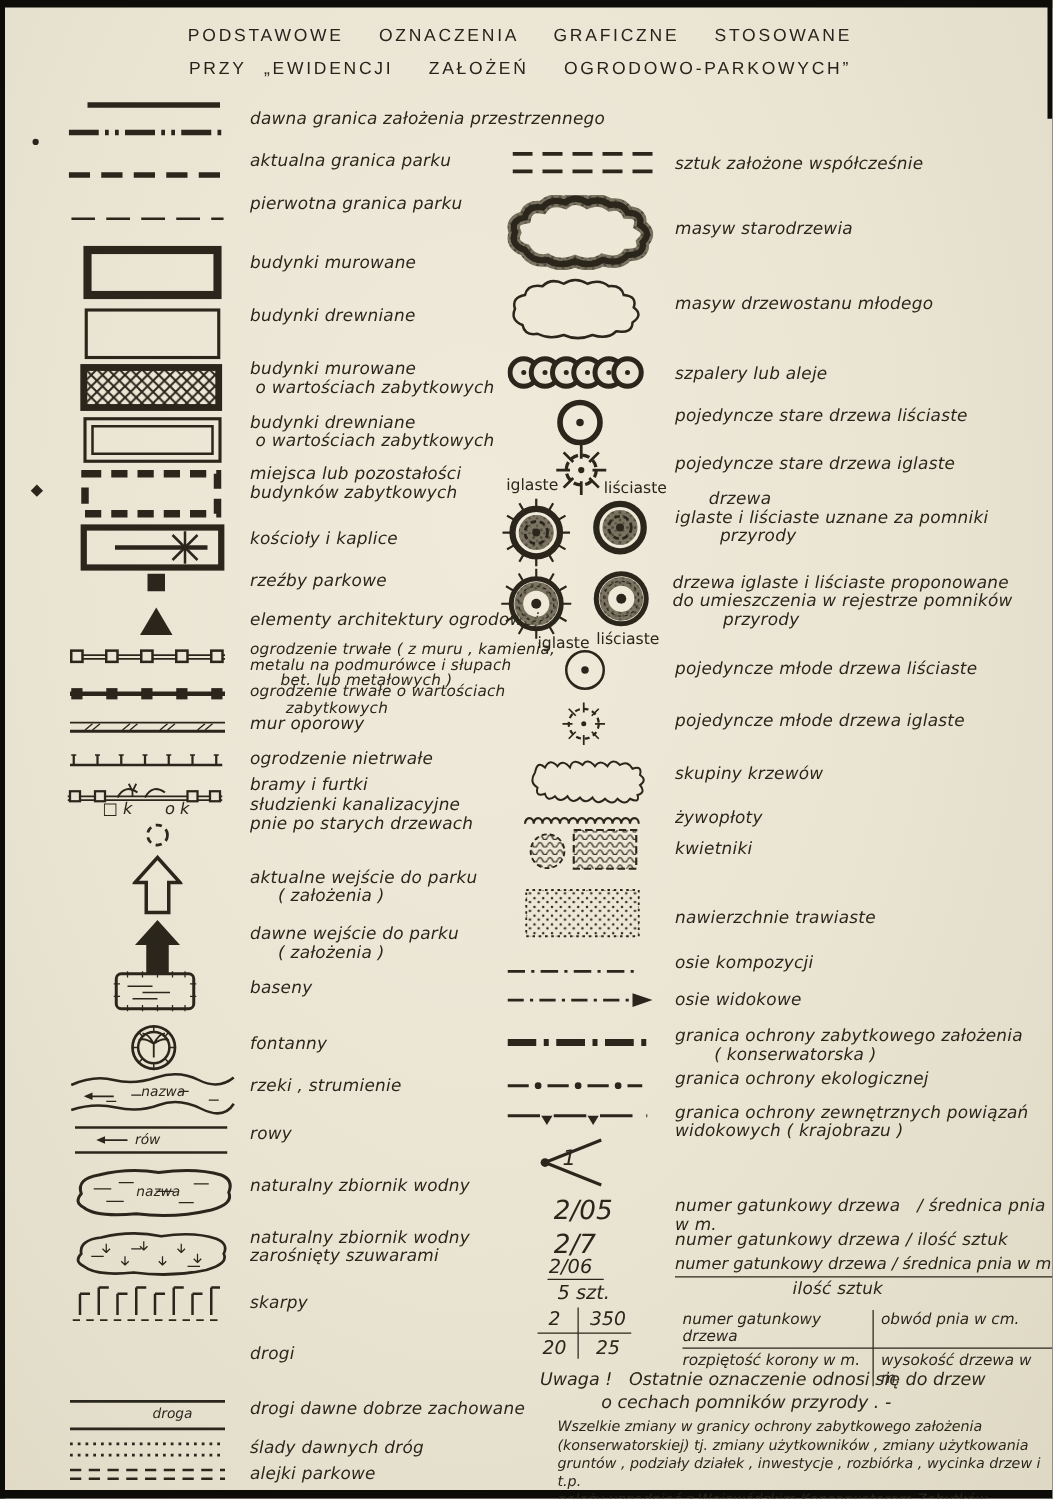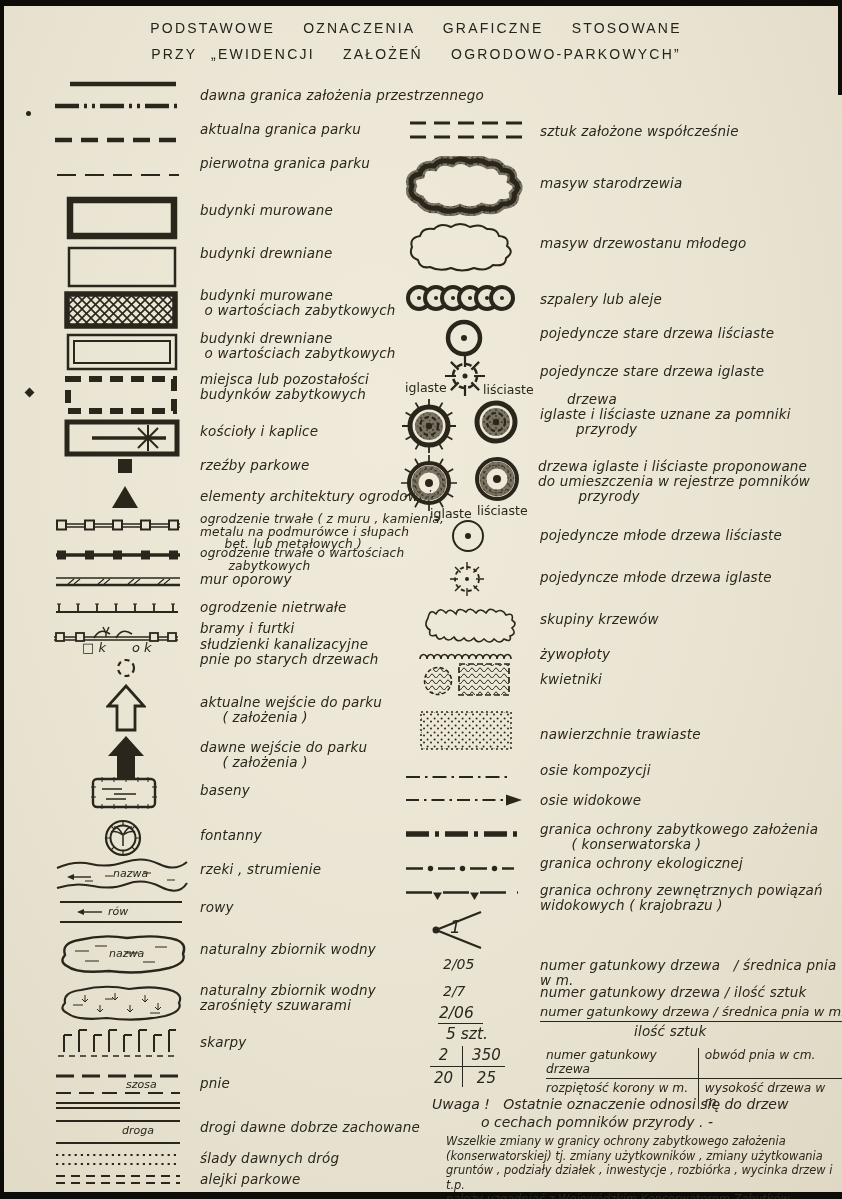--- a/index.html
+++ b/index.html
@@ -9,21 +9,21 @@
   .edge{position:absolute;background:#0e0c09}
   .title{position:absolute;left:0;right:10px;text-align:center;
     font-family:"Liberation Sans",sans-serif;font-size:14px;letter-spacing:2.2px;word-spacing:8px;
     color:#27231c;white-space:pre}
   .lbl{position:absolute;font-style:italic;font-size:13.5px;line-height:1.12;color:#2b261c;
     white-space:pre-line;letter-spacing:.2px}
   .lbl-sm{font-size:12.2px;line-height:1.04}
   .sym{position:absolute}
   .symtxt{position:absolute;font-style:italic;font-size:11px;color:#2b261c;white-space:pre}
   .treelbl{position:absolute;font-size:12.5px;color:#2b261c}
-  .code{position:absolute;font-style:italic;font-size:14px;color:#2b261c}
+  .code{position:absolute;font-style:italic;font-size:21px;color:#2b261c}
   .frac{position:absolute;font-style:italic;font-size:15.5px;color:#2b261c}
   .frac .t{display:inline-block;border-bottom:1.7px solid #2b261c;padding:0 9px 1px 1px}
   .frac .b{display:block;padding-left:8px;margin-top:1px}
   .c4{position:absolute;display:grid;grid-template-columns:auto auto;font-style:italic;
     font-size:15px;color:#2b261c;text-align:center}
   .c4 .tl{border-right:1.7px solid #2b261c;border-bottom:1.7px solid #2b261c;padding:0 9px 2px 4px}
   .c4 .tr{border-bottom:1.7px solid #2b261c;padding:0 4px 2px 9px}
   .c4 .bl{border-right:1.7px solid #2b261c;padding:2px 9px 0 4px}
   .c4 .br{padding:2px 4px 0 9px}
   .c4lbl{position:absolute;display:grid;grid-template-columns:auto auto;font-style:italic;
@@ -291,29 +291,21 @@
 <div class="lbl" style="left:200px;top:983px">naturalny  zbiornik  wodny
 zarośnięty  szuwarami</div>
 
 <div class="sym" style="left:58px;top:1026px">
   <svg class="ink" width="120" height="34">
     <line x1="0" y1="30" x2="120" y2="30" stroke-width="1.4" stroke-dasharray="6 5"></line>
     <path d="M6,9 v17 M6,9 h8 M21,4 v22 M21,4 h8 M36,9 v17 M36,9 h8 M51,4 v22 M51,4 h8 M66,9 v17 M66,9 h8 M81,4 v22 M81,4 h8 M96,9 v17 M96,9 h8 M111,4 v22 M111,4 h7" stroke-width="2"></path>
   </svg></div>
 <div class="lbl" style="left:200px;top:1035px">skarpy</div>
 
-<div class="sym" style="left:56px;top:1072px">
-  <svg class="ink" width="124" height="40">
-    <line x1="0" y1="4" x2="124" y2="4" stroke-width="3" stroke-dasharray="18 8"></line>
-    <line x1="0" y1="21" x2="124" y2="21" stroke-width="2.2" stroke-dasharray="15 8"></line>
-    <line x1="0" y1="31" x2="124" y2="31" stroke-width="2"></line>
-    <line x1="0" y1="36" x2="124" y2="36" stroke-width="2"></line>
-  </svg>
-  <span class="symtxt" style="left:70px;top:6px">szosa</span></div>
-<div class="lbl" style="left:200px;top:1076px">pnie</div>
+<div class="lbl" style="left:200px;top:1076px">drogi</div>
 
 <div class="sym" style="left:56px;top:1118px">
   <svg class="ink" width="124" height="28">
     <line x1="0" y1="3" x2="124" y2="3" stroke-width="2.2"></line>
     <line x1="0" y1="25" x2="124" y2="25" stroke-width="2.2"></line>
   </svg>
   <span class="symtxt" style="left:66px;top:6px">droga</span></div>
 <div class="lbl" style="left:200px;top:1120px">drogi dawne dobrze zachowane</div>
 
 <div class="sym" style="left:56px;top:1152px">

